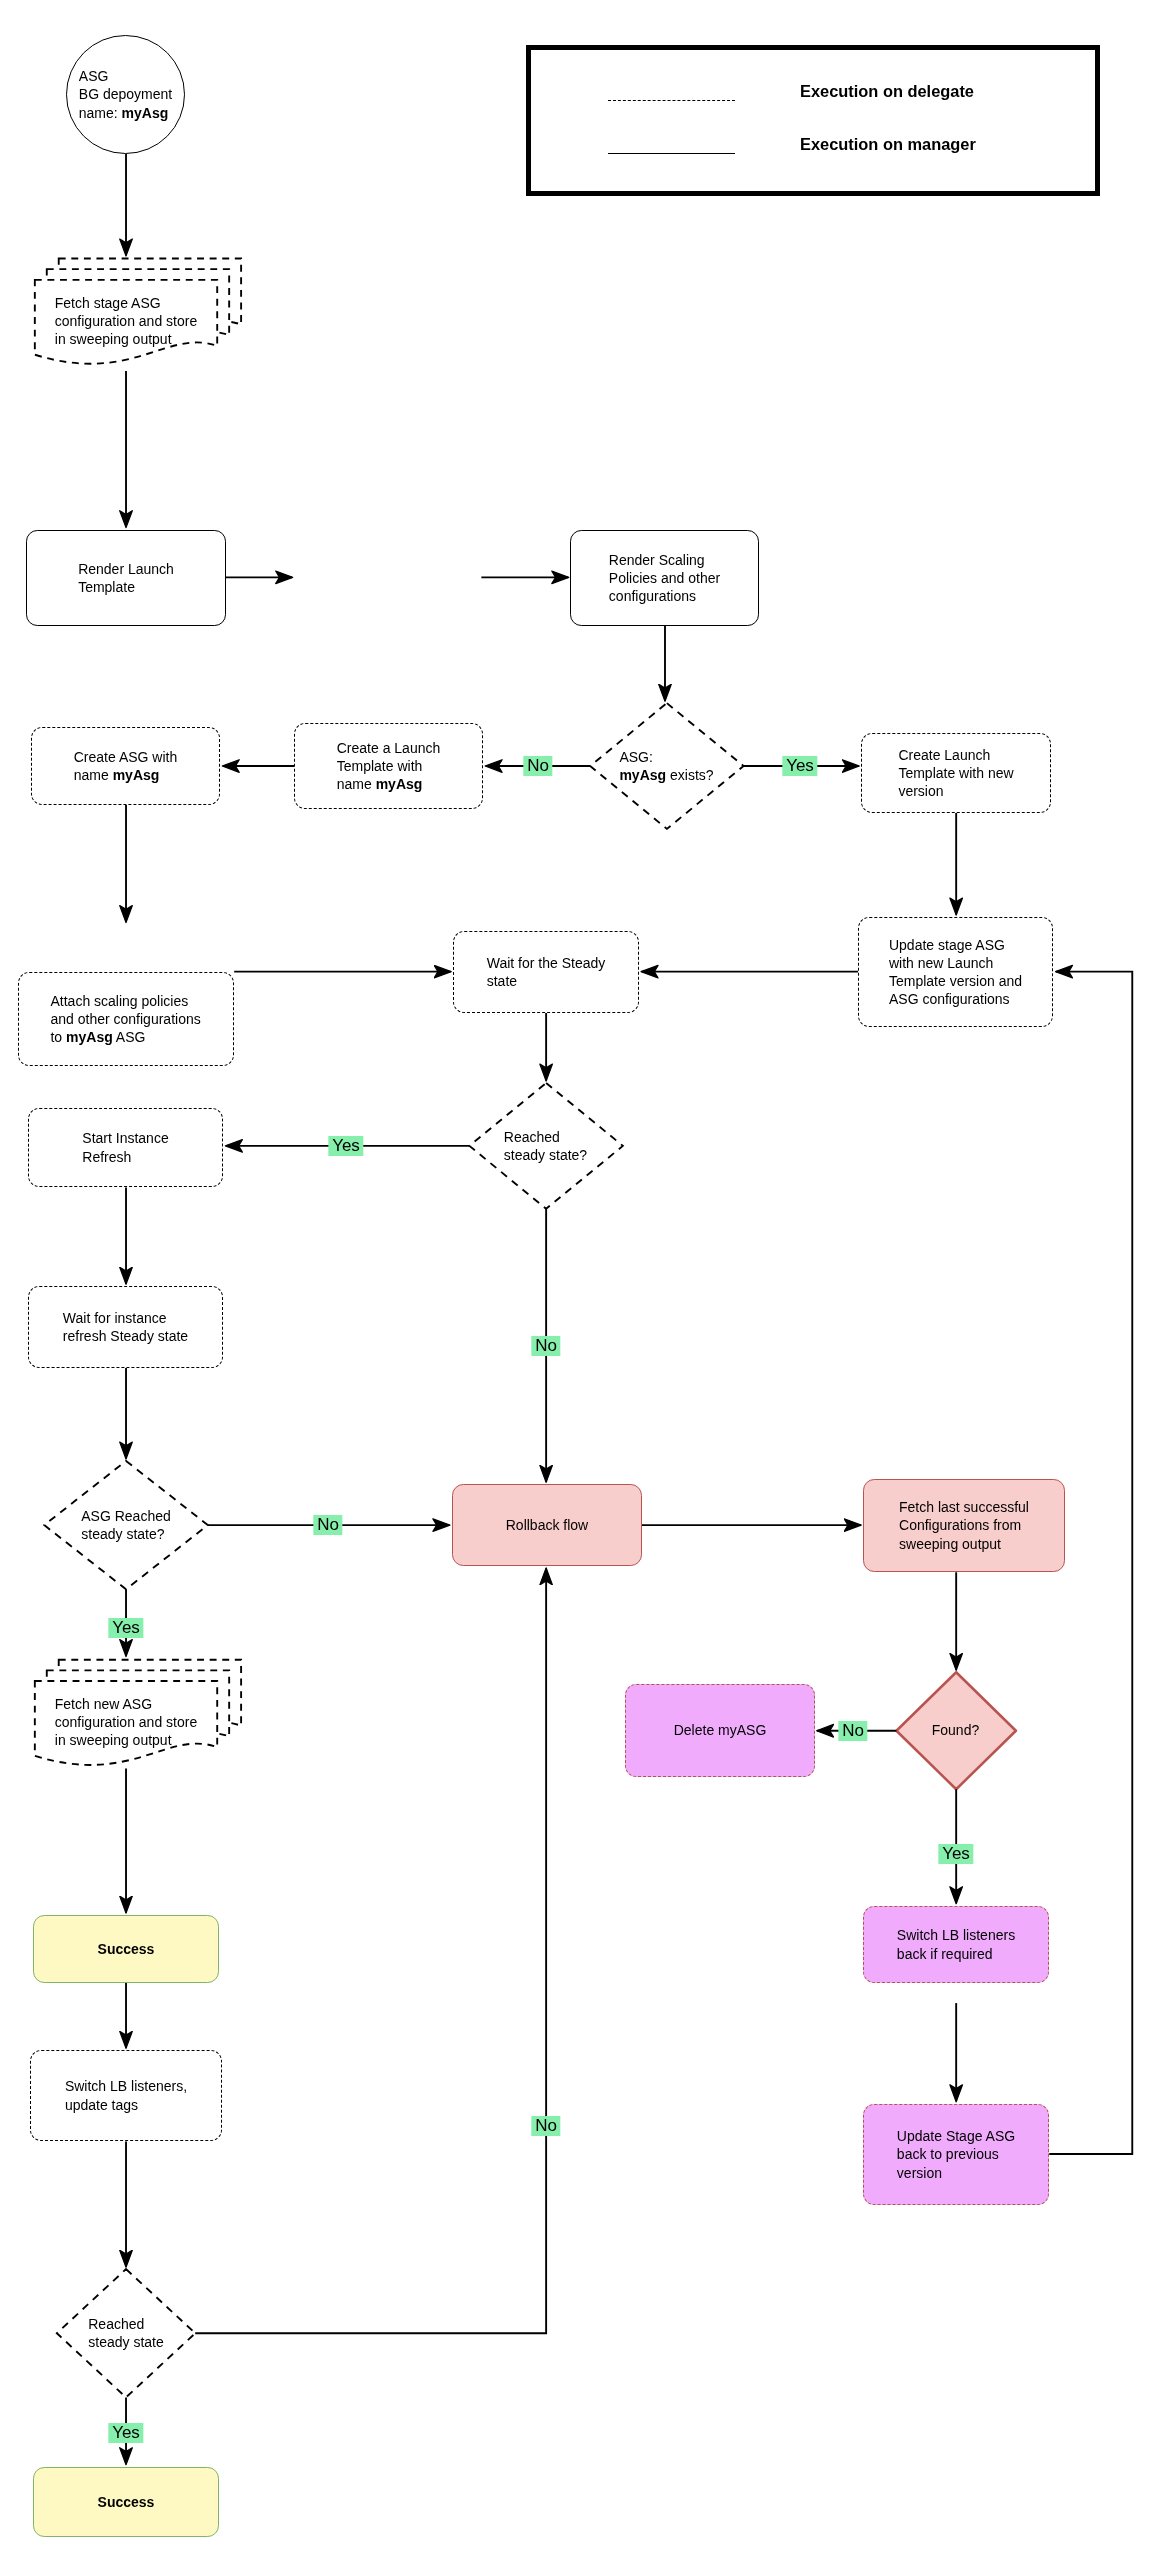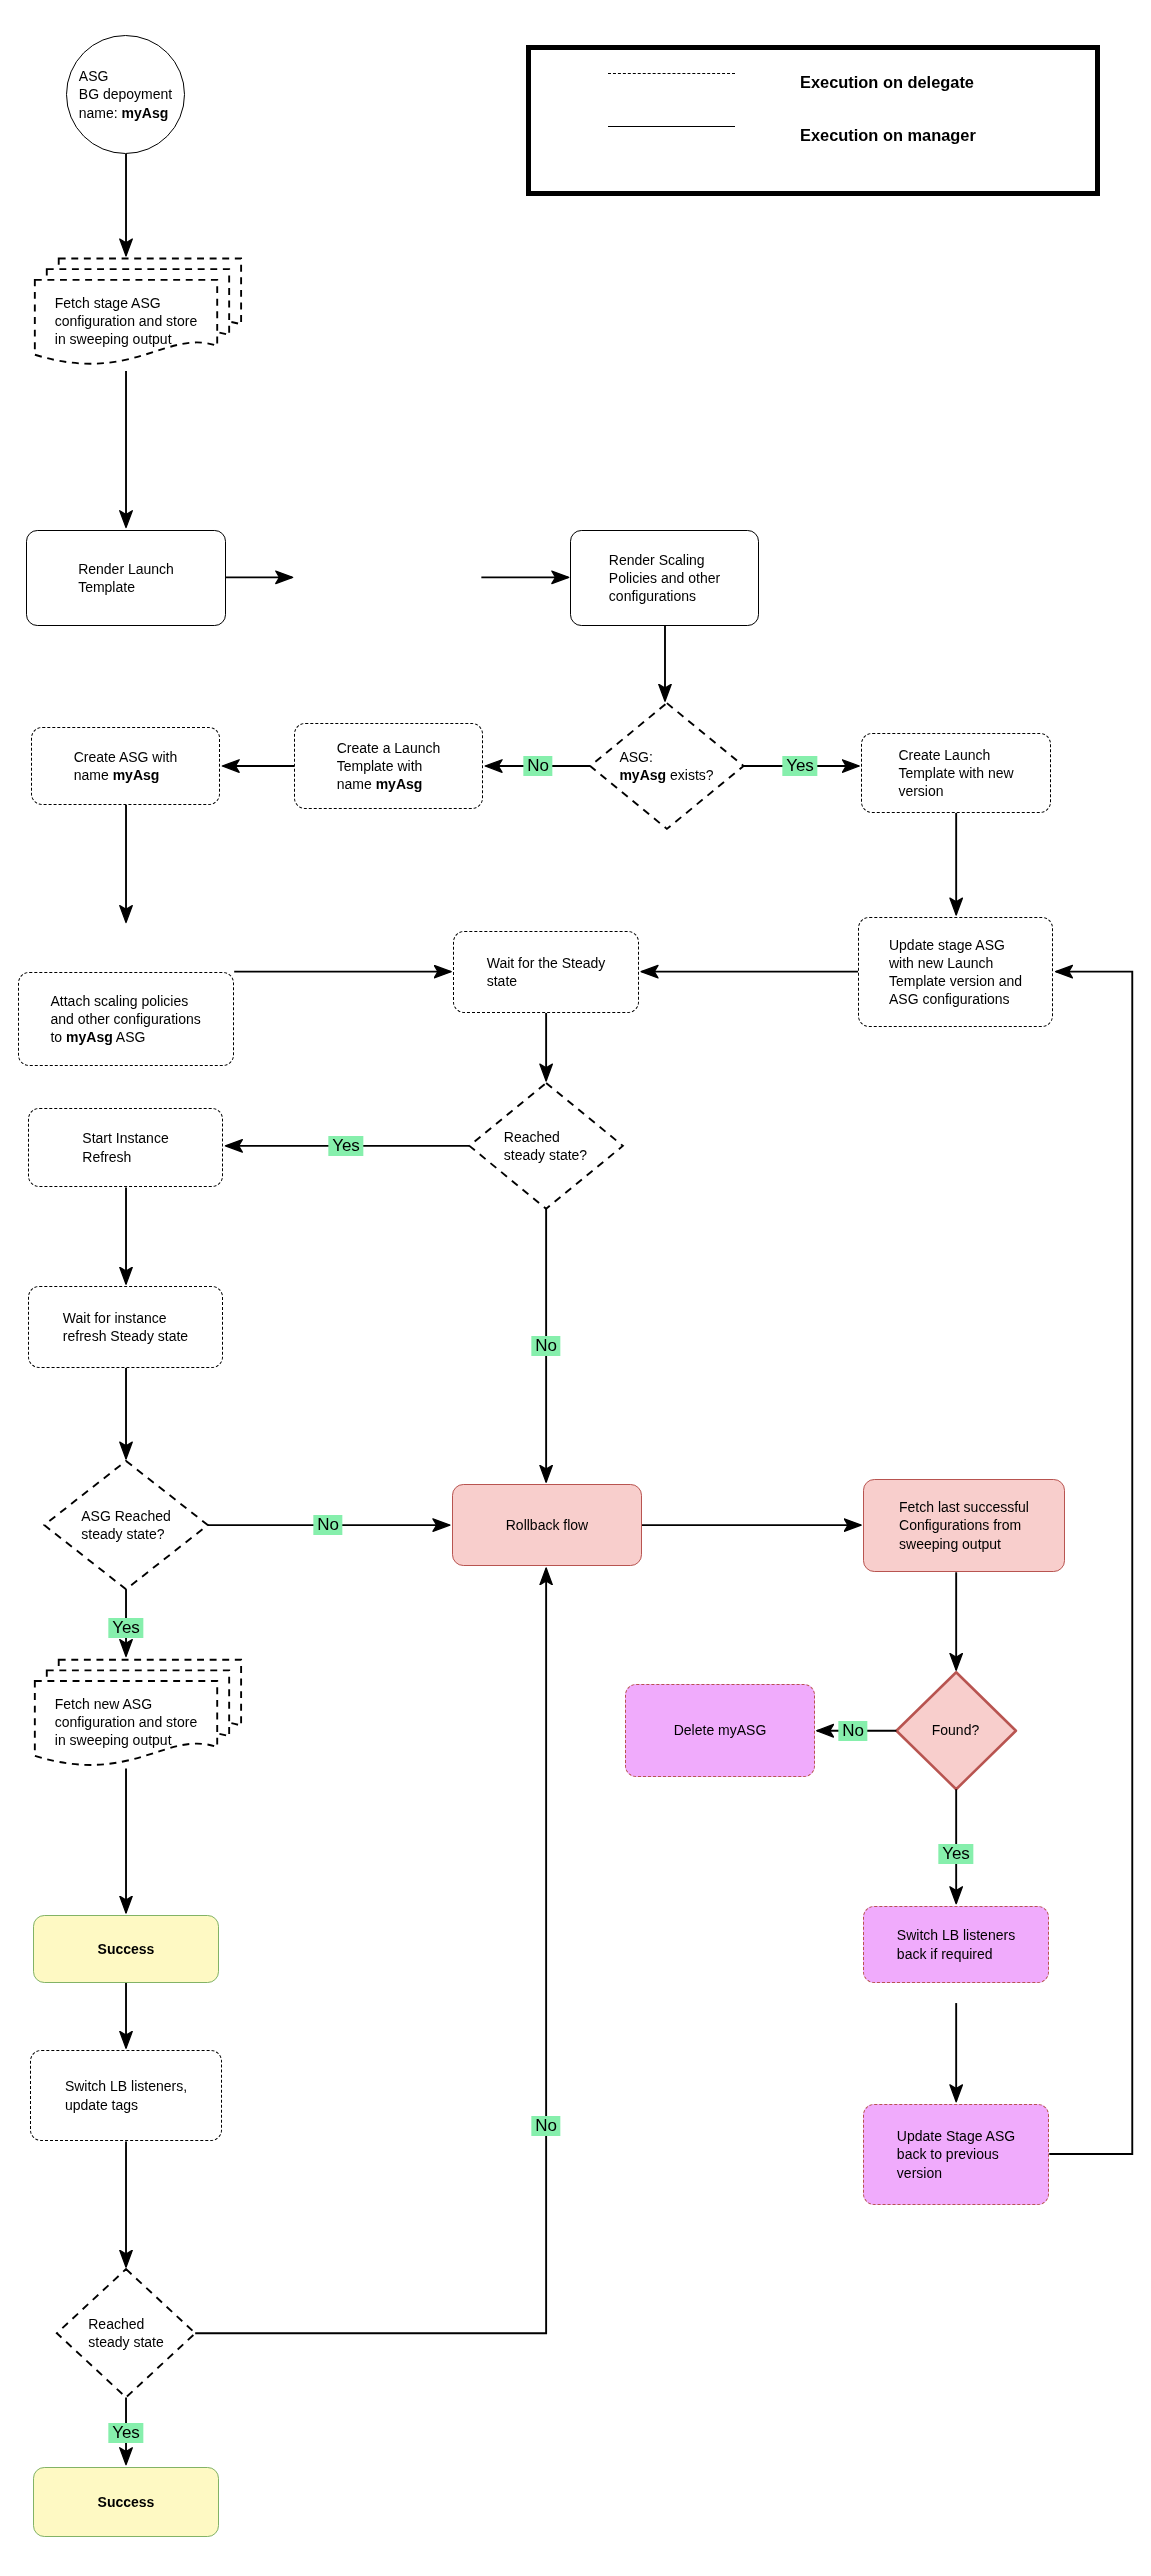--- a/index.html
+++ b/index.html
@@ -24,21 +24,21 @@
   .green  { background:#fef9c3; border:1.9px solid #82b366;font-weight:bold; }
   .circle { border:1.9px solid #000; border-radius:50%; }
   .elabel {
     position:absolute; transform:translate(-50%,-50%); font-size:17px;
     background:#86efac; padding:0 3.8px; white-space:pre;
   }
   .legend {
     position:absolute; left:526px; top:45px; width:574px; height:151px;
     border:5px solid #000; box-sizing:border-box; background:#fff;
   }
-  .legend-row { position:absolute; left:0; width:100%; height:28px; display:flex; align-items:flex-start; }
+  .legend-row { position:absolute; left:0; width:100%; height:28px; display:flex; align-items:flex-end; }
   .sample { display:inline-block; width:127px; height:0; margin-left:77px; }
   .sample.dash { border-top:1.9px dashed #000; }
   .sample.sol  { border-top:1.9px solid #000; }
   .legend-label { margin-left:65px; font-weight:bold; font-size:16.4px; }
 </style>
 </head>
 <body>
 
 <div class="canvas">
 

